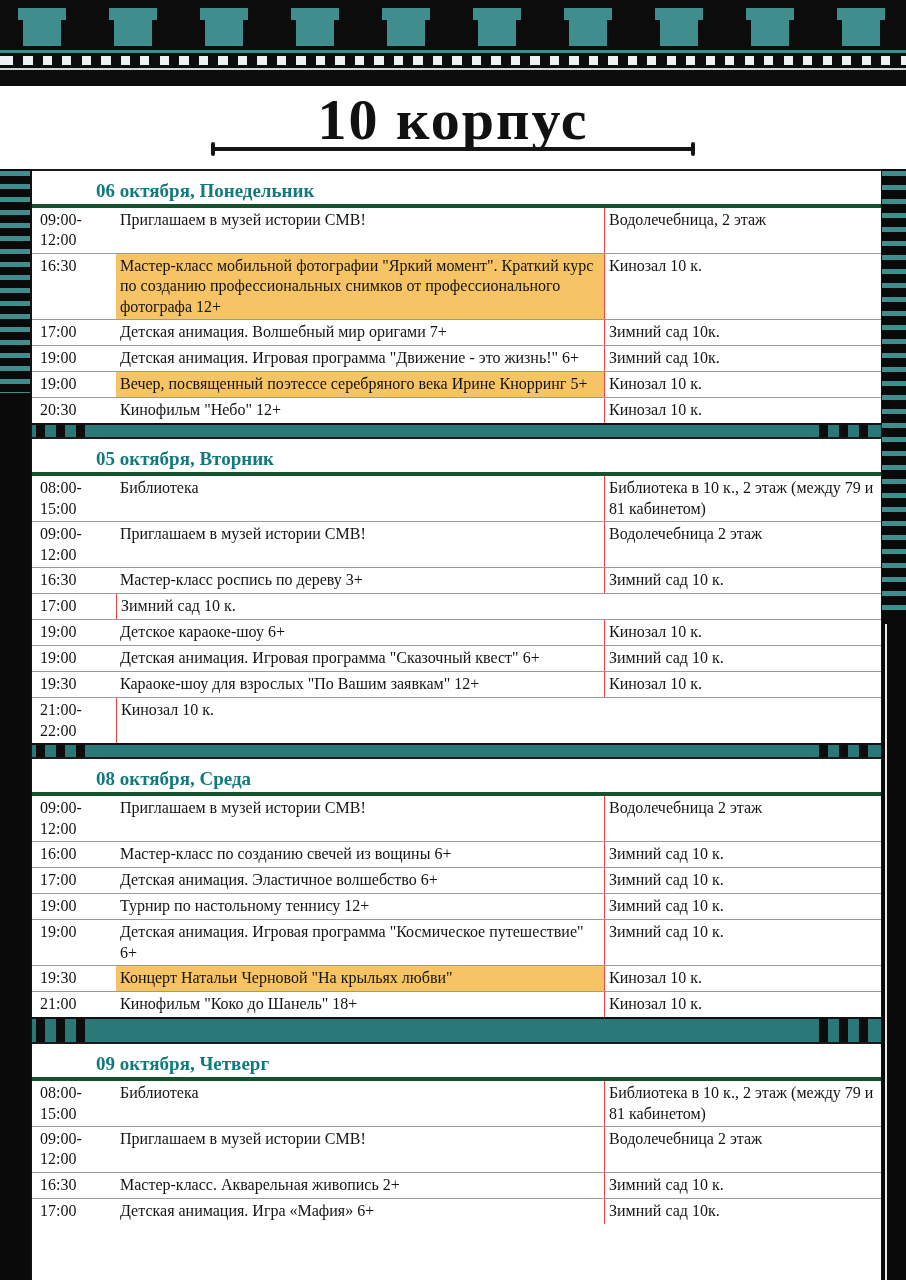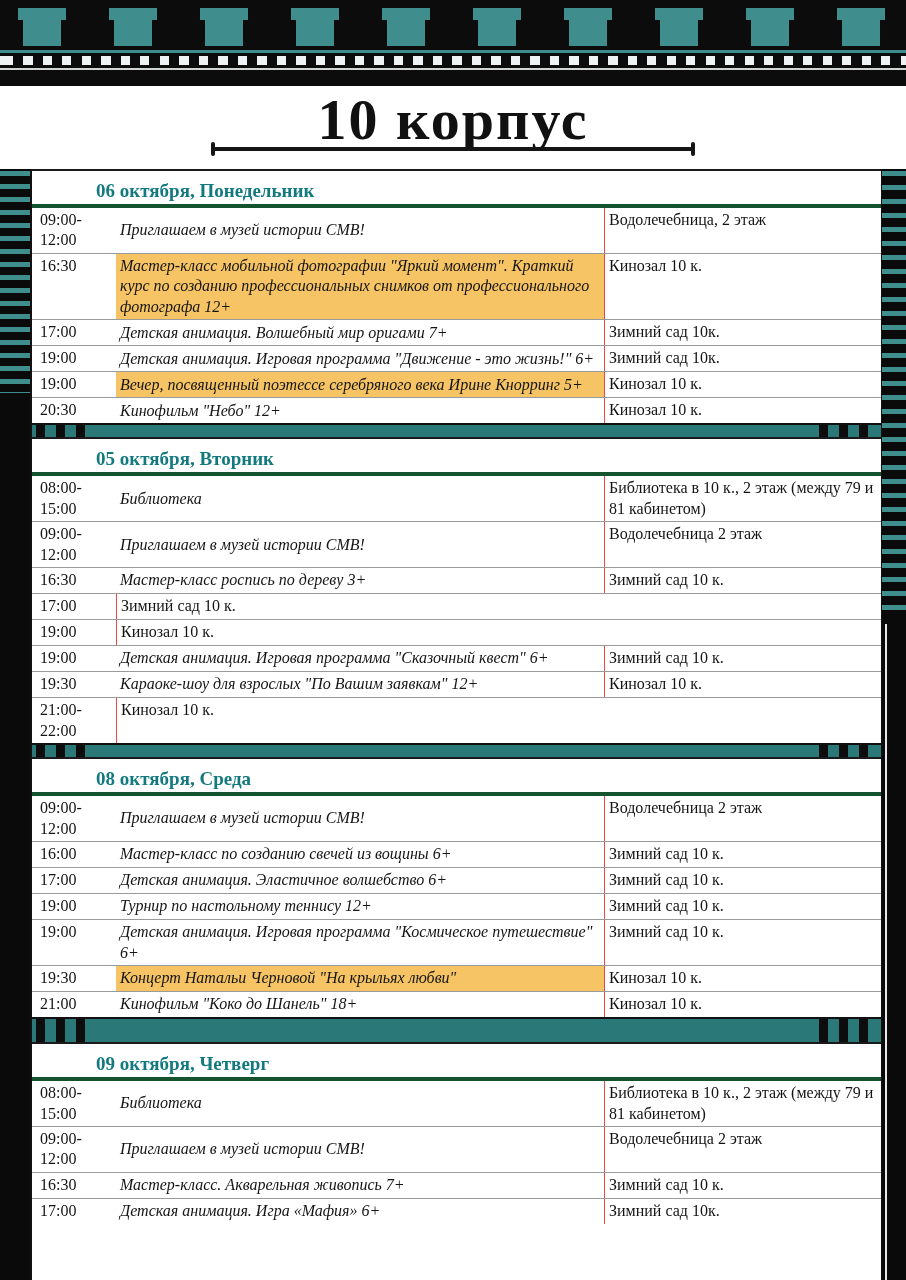--- a/index.html
+++ b/index.html
@@ -68,21 +68,21 @@
     border-left:2px solid #111;border-right:1px solid #111;
   }
   .day-section{border-top:2px solid #1a1a1a;}
   .day-header{padding:9px 8px 2px 64px;border-bottom:4px solid #14532d;}
   .day-header-text{font-weight:bold;font-size:19px;color:var(--header-text);}
 
   .row{display:flex;border-top:1px solid #9a9a9a;min-height:26px;font-size:16px;line-height:1.28;}
   .rows .row:first-child{border-top:none;}
   .cell{padding:2px 4px;}
   .cell.time{width:84px;padding-left:8px;padding-right:2px;flex:0 0 auto;}
-  .cell.event{width:488px;flex:0 0 auto;display:flex;align-items:center;padding:0;font-style:italic;}
+  .cell.event{width:488px;flex:0 0 auto;display:flex;align-items:flex-start;padding:0;}
   .event-text{display:block;padding:2px 4px;}
   .cell.location{flex:1 1 auto;border-left:1px solid #ef4444;}
   .row.highlight .cell.event{background:var(--highlight);}
 
   .section-band{
     height:14px;background:var(--teal);border-top:2px solid #111;position:relative;
   }
   .day-section:nth-child(3) .section-band{height:25px;}
   .day-section:last-child .section-band{display:none;}
   .section-band::before,.section-band::after{
@@ -203,20 +203,23 @@
     <div class="cell location">Зимний сад 10 к.</div>
   </div>
 
   <div class="row">
     <div class="cell time">17:00</div>
     <div class="cell location">Зимний сад 10 к.</div>
   </div>
 
   <div class="row">
     <div class="cell time">19:00</div>
+    <div class="cell event">
+      <span class="event-text">Детское караоке-шоу 6+</span>
+    </div>
     <div class="cell location">Кинозал 10 к.</div>
   </div>
 
   <div class="row">
     <div class="cell time">19:00</div>
     <div class="cell event">
       <span class="event-text">Детская анимация. Игровая программа "Сказочный квест" 6+</span>
     </div>
     <div class="cell location">Зимний сад 10 к.</div>
   </div>
@@ -318,21 +321,21 @@
     <div class="cell time">09:00-12:00</div>
     <div class="cell event">
       <span class="event-text">Приглашаем в музей истории СМВ!</span>
     </div>
     <div class="cell location">Водолечебница 2 этаж</div>
   </div>
 
   <div class="row">
     <div class="cell time">16:30</div>
     <div class="cell event">
-      <span class="event-text">Мастер-класс. Акварельная живопись 7+</span>
+      <span class="event-text">Мастер-класс. Акварельная живопись 2+</span>
     </div>
     <div class="cell location">Зимний сад 10 к.</div>
   </div>
 
   <div class="row">
     <div class="cell time">17:00</div>
     <div class="cell event">
       <span class="event-text">Детская анимация.  Игра «Мафия» 6+</span>
     </div>
     <div class="cell location">Зимний сад 10к.</div>

